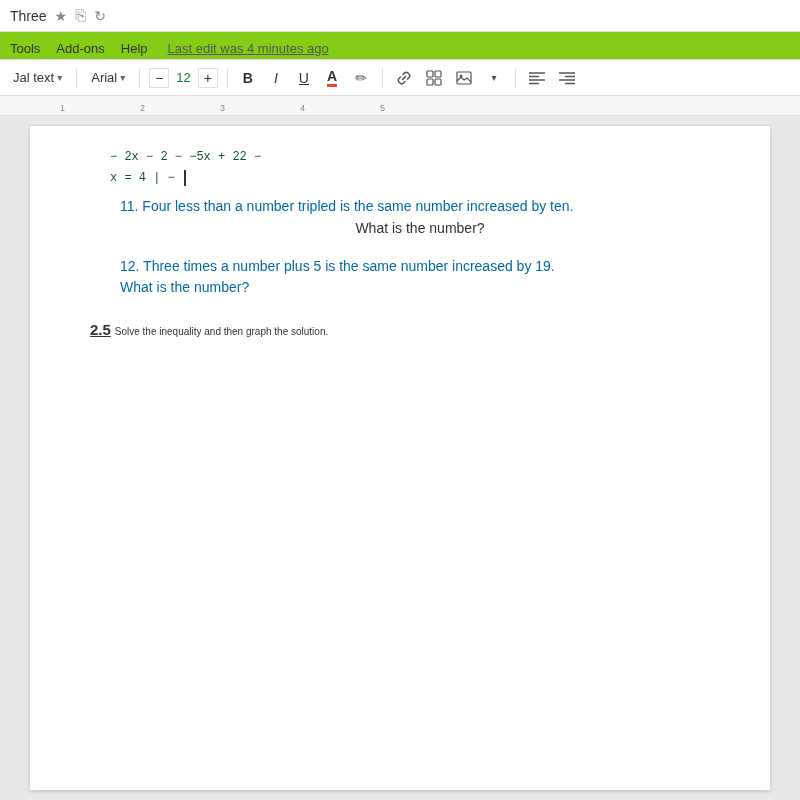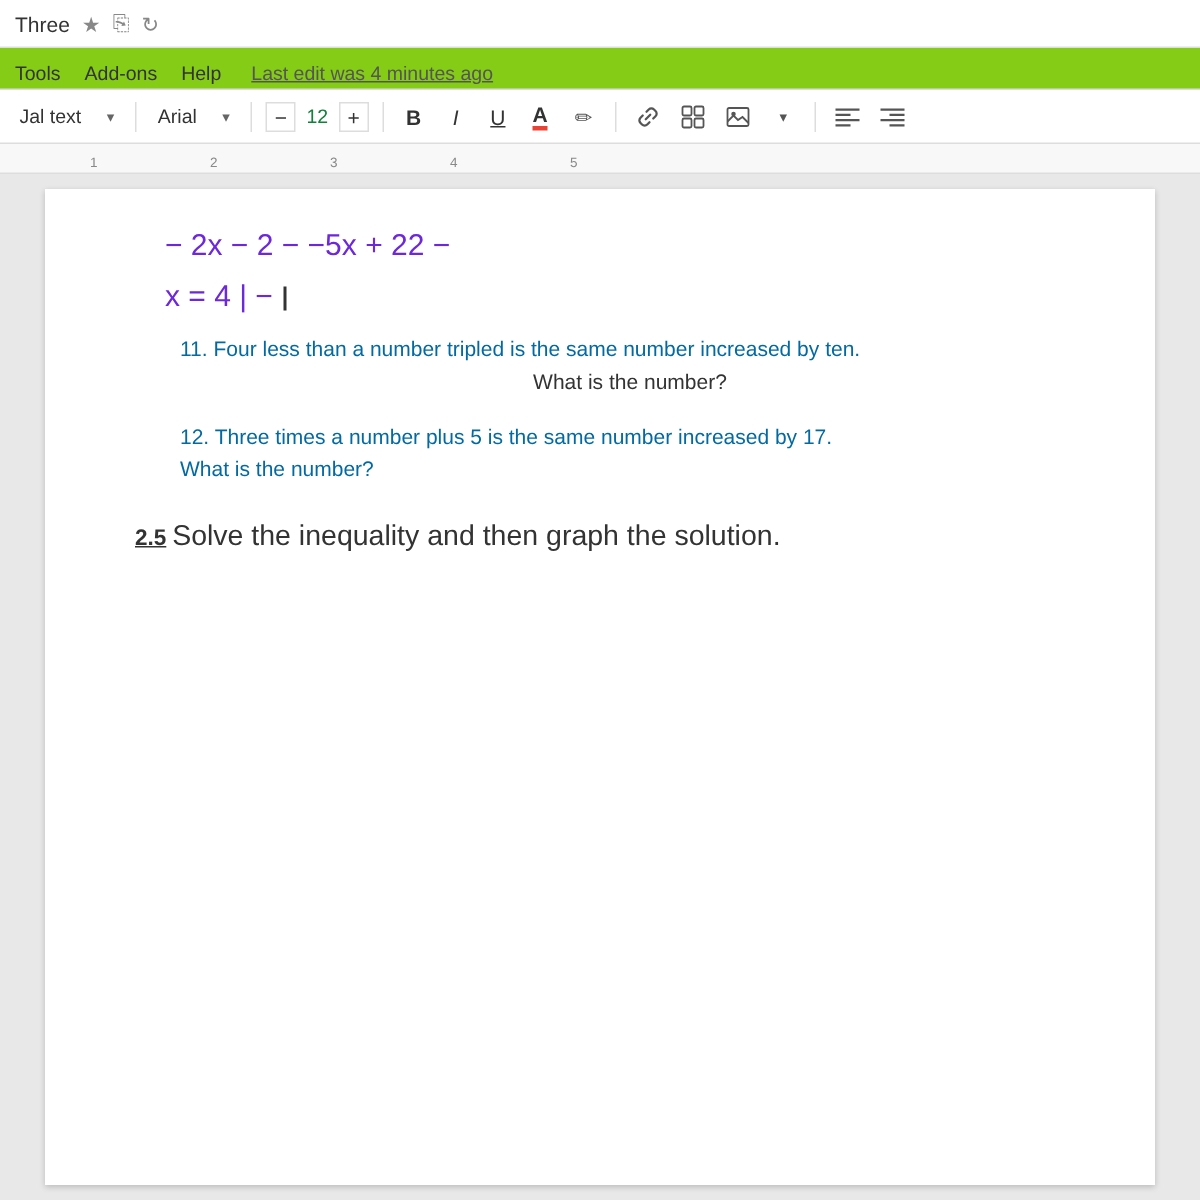--- a/index.html
+++ b/index.html
@@ -72,21 +72,21 @@
 
     .toolbar-section {
       display: flex;
       align-items: center;
       gap: 4px;
     }
 
     .toolbar-dropdown {
       display: flex;
       align-items: center;
-      gap: 17px;
+      gap: 3px;
       font-size: 13px;
       color: #333;
       cursor: pointer;
       padding: 2px 4px;
       border: 1px solid transparent;
     }
 
     .dropdown-arrow {
       font-size: 10px;
       color: #666;
@@ -208,23 +208,23 @@
       min-height: 600px;
       padding: 20px 50px 30px 60px;
       box-shadow: 0 1px 4px rgba(0,0,0,0.2);
       font-family: Arial, sans-serif;
       font-size: 14px;
       line-height: 1.6;
       color: #333;
     }
 
     .math-line {
-      font-family: Liberation Sans, sans-serif;
-      font-size: 20px;
-      color: #6d28d9;
+      font-family: Liberation Mono, monospace;
+      font-size: 12px;
+      color: #14532d;
       margin: 2px 0;
       padding-left: 20px;
     }
 
     .section-header {
       font-weight: bold;
       text-decoration: underline;
       font-size: 15px;
       margin-top: 10px;
       margin-bottom: 4px;
@@ -252,21 +252,21 @@
     }
 
     .section-25-header {
       display: inline;
       font-weight: bold;
       text-decoration: underline;
       font-size: 15px;
     }
 
     .section-25-desc {
-      font-size: 19px;
+      font-size: 10px;
       color: #333;
     }
 
     .cursor-line {
       display: inline-block;
       width: 2px;
       height: 16px;
       background: #333;
       margin-left: 2px;
       vertical-align: middle;
@@ -415,21 +415,21 @@
       <div class="problem-text">
         <span>11.</span>
         <span>Four less than a number tripled is the same number increased by ten.</span>
       </div>
       <div class="problem-centered">What is the number?</div>
     </div>
 
     <div class="problem" style="margin-top: 16px;">
       <div class="problem-text">
         <span>12.</span>
-        <span>Three times a number plus 5 is the same number increased by 17.</span>
+        <span>Three times a number plus 5 is the same number increased by 19.</span>
       </div>
       <div class="problem-text" style="padding-left: 0;">What is the number?</div>
     </div>
 
     <div class="section-25">
       <span class="section-25-header">2.5</span>
       <span class="section-25-desc"> Solve the inequality and then graph the solution.</span>
     </div>
 
 

